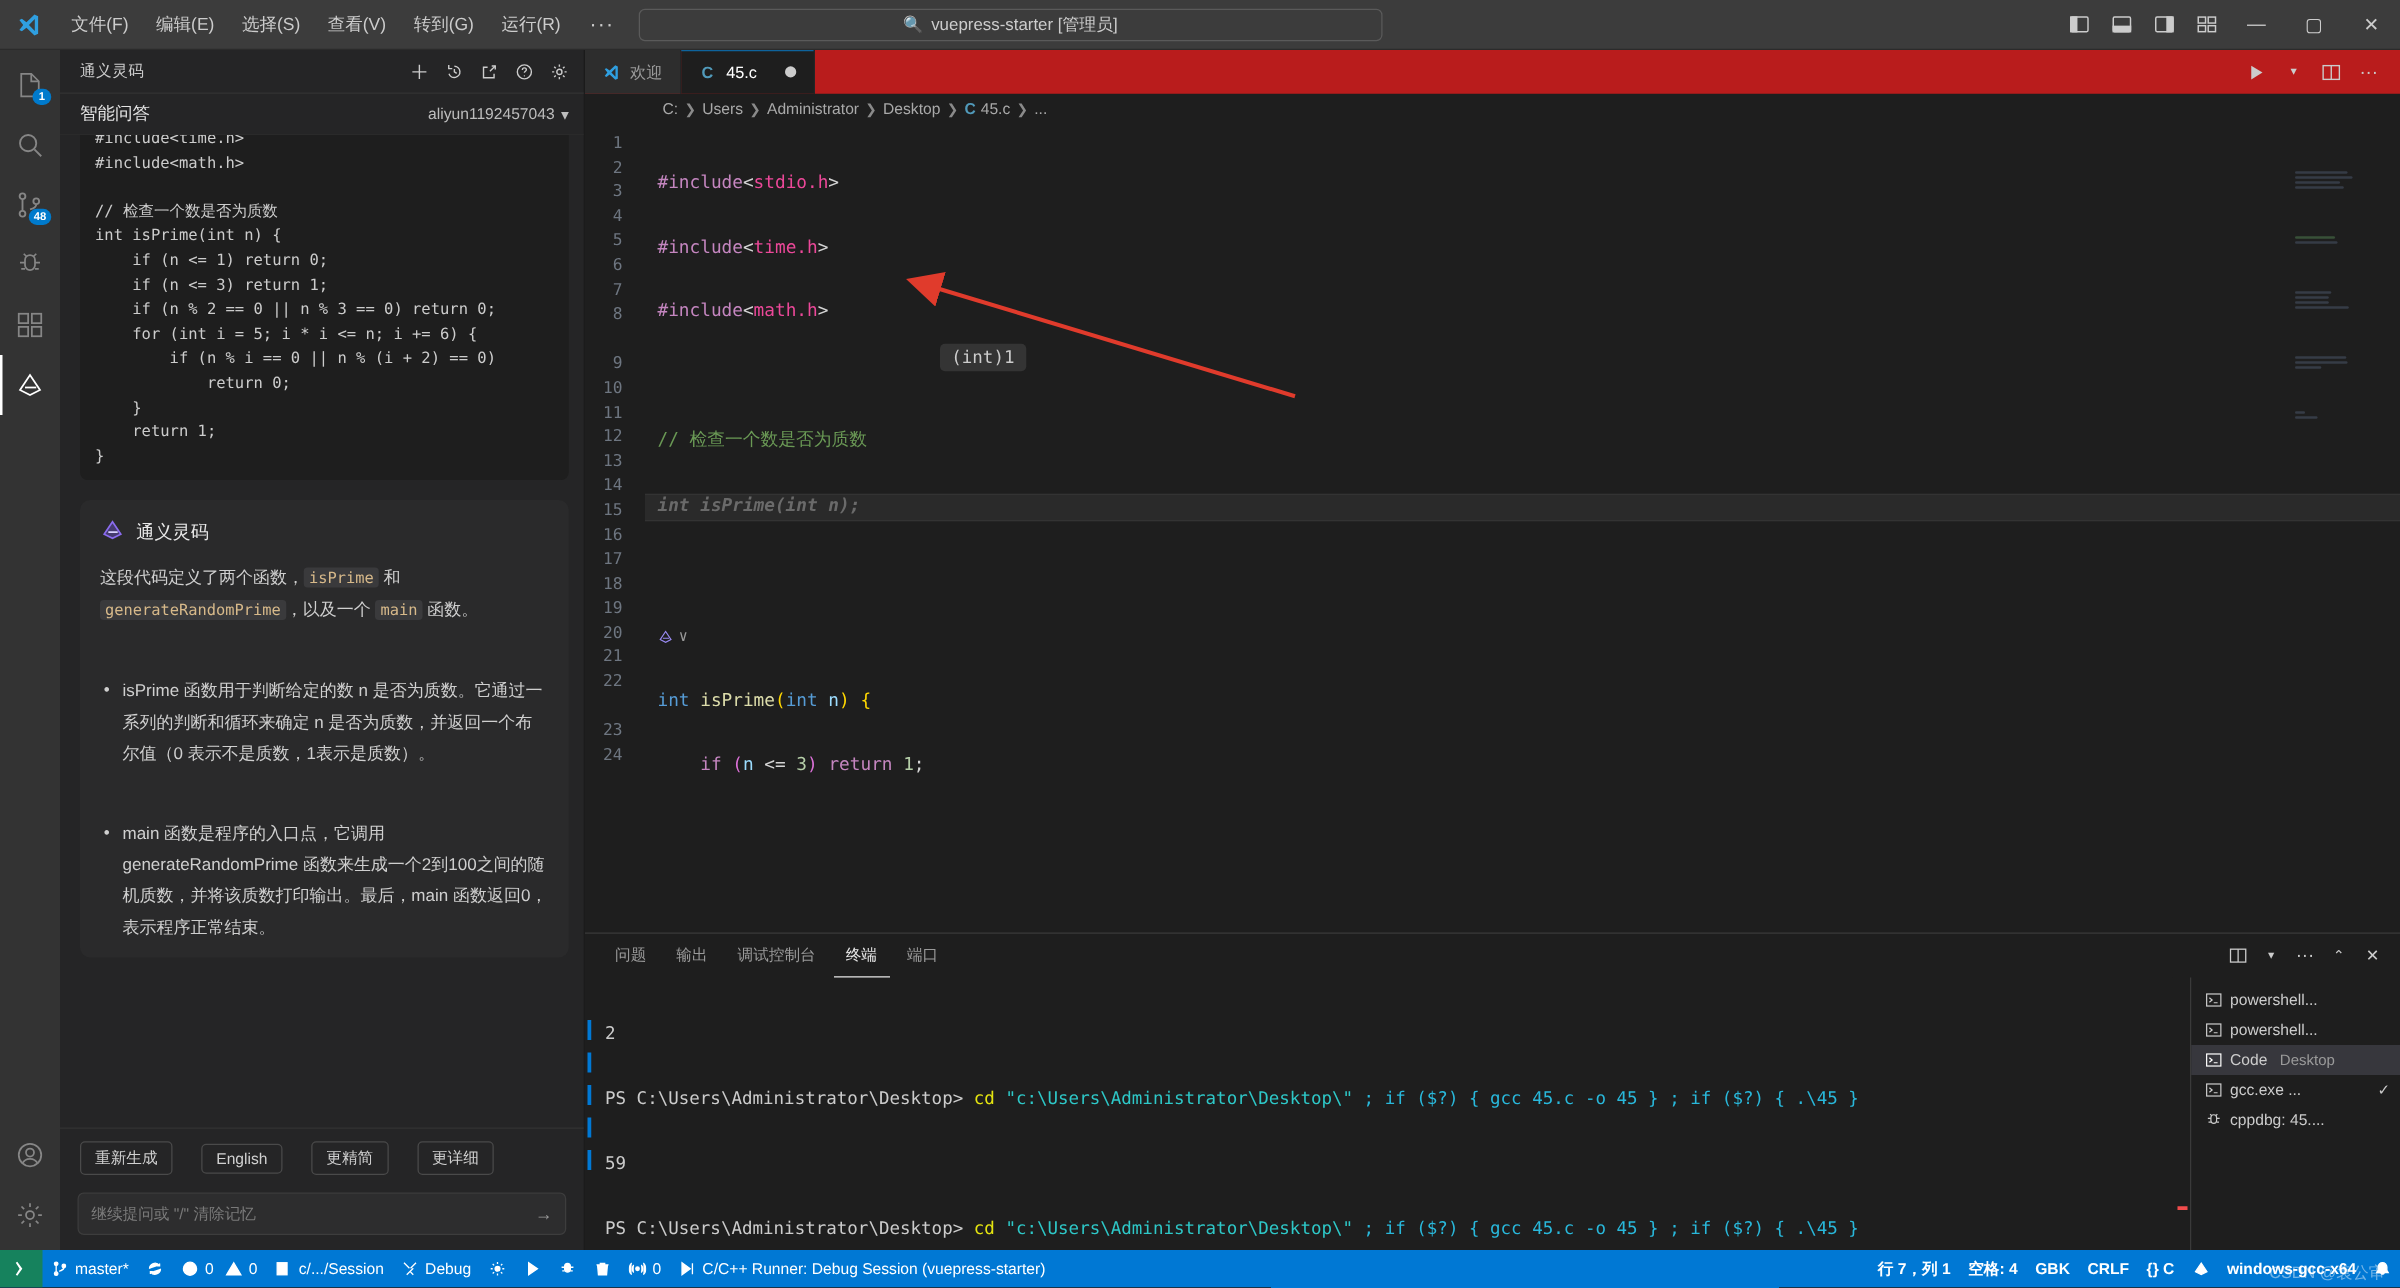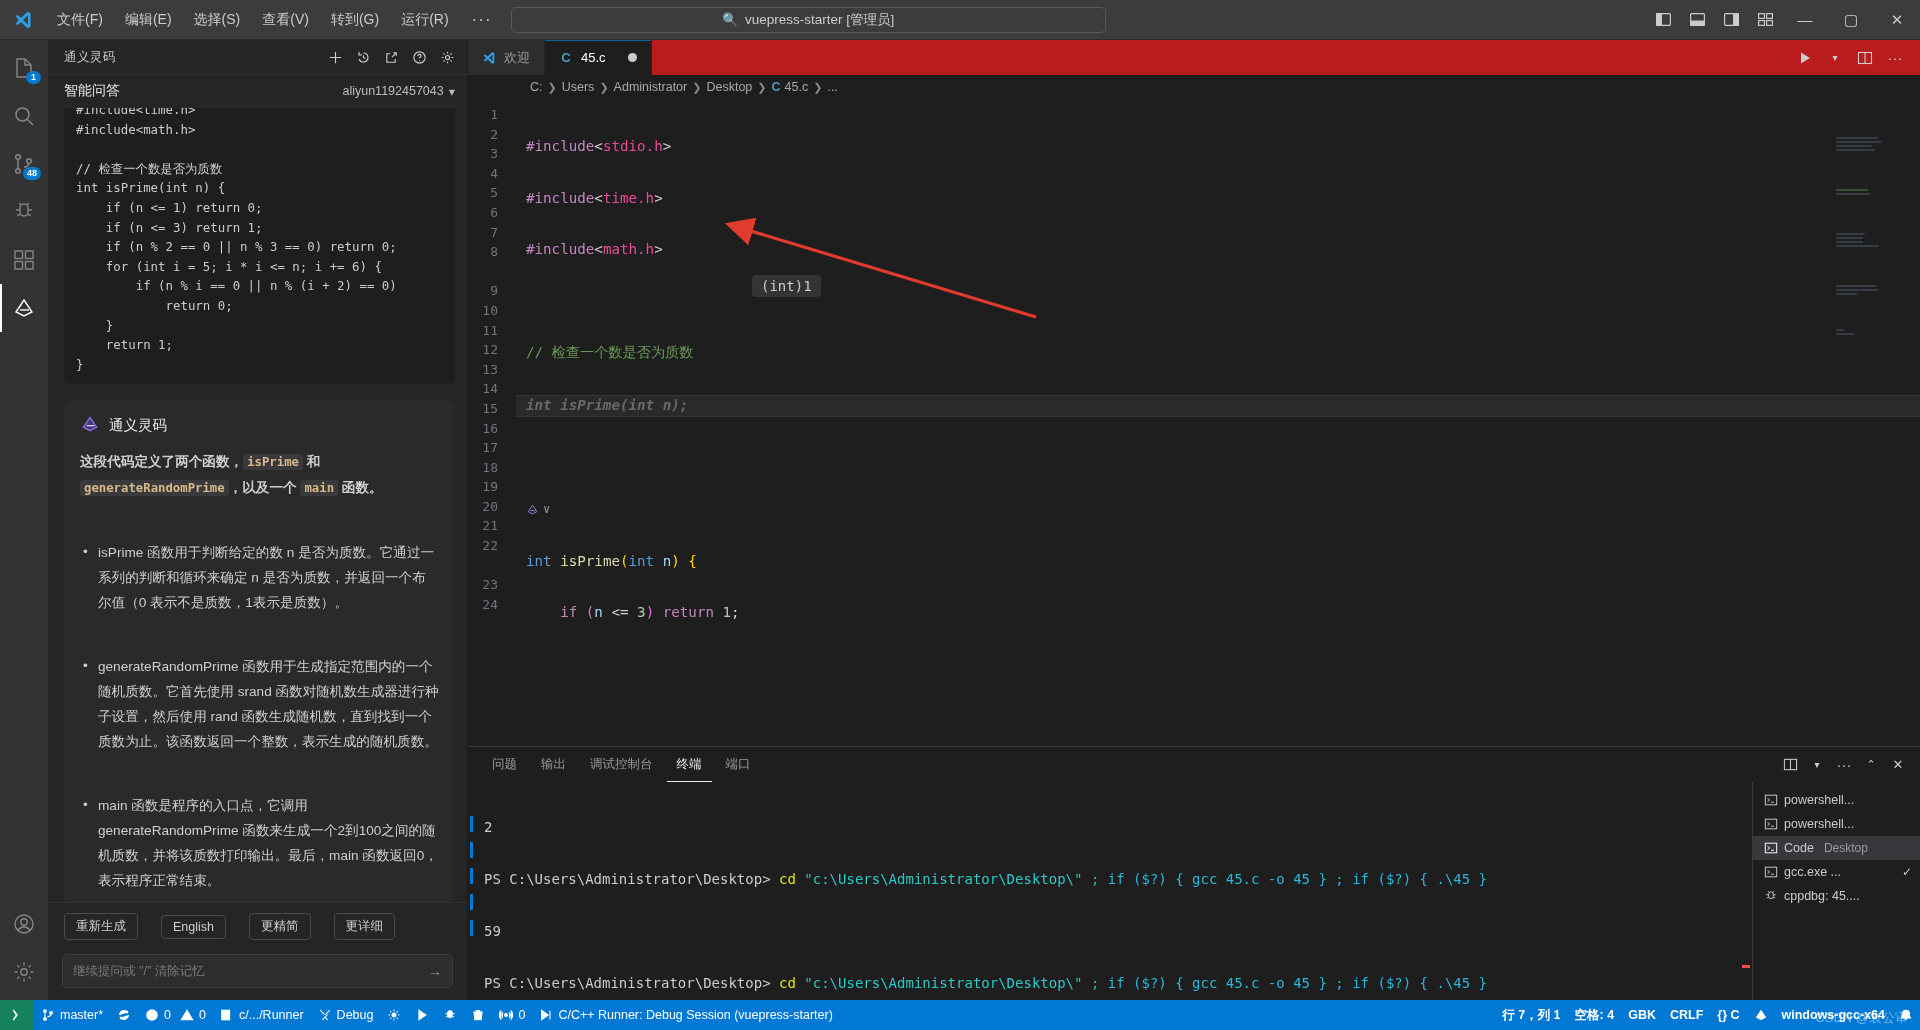--- a/index.html
+++ b/index.html
@@ -70,21 +70,21 @@
   .code-block {
     background:#1e1e1e; border-radius:6px; padding:8px 12px 10px 12px;
     font-family:"DejaVu Sans Mono","Liberation Mono",monospace; font-size:12.4px;
     line-height:19.6px; white-space:pre; overflow:hidden; margin-bottom:16px;
     margin-top:-18px;
   }
   .msg-card { background:#2a2a2b; border-radius:8px; padding:14px 16px 8px 16px; }
   .msg-head { display:flex; align-items:center; gap:9px; margin-bottom:12px; }
   .msg-head .nm { font-size:14.5px; color:#e8e8e8; }
   .msg-body { font-size:13.6px; line-height:25px; color:#cfcfcf; }
-  .msg-body p { margin-bottom:6px;font-weight:bold; }
+  .msg-body p { margin-bottom:6px; }
   code.inl {
     background:#3a3a3c; color:#d7b98a; border-radius:3px; padding:1px 4px;
     font-family:"DejaVu Sans Mono","Liberation Mono",monospace; font-size:12.3px;
   }
   ul.bl { list-style:none; }
   ul.bl li { position:relative; padding-left:18px; margin-bottom:4px;margin-top:39px; }
   ul.bl li:before { content:"•"; position:absolute; left:3px; top:-1px; color:#cfcfcf; }
 
   #sb-actions { display:flex; align-items:center; gap:23px; padding:10px 16px 8px 16px; border-top:1px solid #333; }
   .pill { border:1px solid #4a4a4a; border-radius:4px; padding:4px 11px; font-size:12.5px; color:#d0d0d0; }
@@ -379,21 +379,20 @@
               </svg>
           </span>
           <span class="nm">通义灵码</span>
         </div>
         <div class="msg-body">
           <p>
             <span>这段代码定义了两个函数，</span><code class="inl">isPrime</code><span> 和 </span><code class="inl">generateRandomPrime</code><span>，以及一个 </span><code class="inl">main</code><span> 函数。</span>
           </p>
           <ul class="bl">
             <li>isPrime 函数用于判断给定的数 n 是否为质数。它通过一系列的判断和循环来确定 n 是否为质数，并返回一个布尔值（0 表示不是质数，1表示是质数）。</li>
-            <li>generateRandomPrime 函数用于生成指定范围内的一个随机质数。它首先使用 srand 函数对随机数生成器进行种子设置，然后使用 rand 函数生成随机数，直到找到一个质数为止。该函数返回一个整数，表示生成的随机质数。</li>
             <li>main 函数是程序的入口点，它调用 generateRandomPrime 函数来生成一个2到100之间的随机质数，并将该质数打印输出。最后，main 函数返回0，表示程序正常结束。</li>
           </ul>
         </div>
       </div>
     </div>
 
     <div id="sb-actions">
       <div class="pill">重新生成</div>
       <div class="pill">English</div>
       <div class="pill">更精简</div>
@@ -677,21 +676,21 @@
         <path d="M8 2.5 14.5 13.5h-13L8 2.5z"></path>
         <path d="M8 6.5v3.2"></path>
       </svg>
     <span>0</span>
   </div>
   <div class="sb">
     <svg viewBox="0 0 16 16" fill="none" stroke="#fff" stroke-width="1.2">
         <rect x="2" y="2.5" width="9" height="11"></rect>
         <path d="M4 5.5h5M4 8h5M4 10.5h3"></path>
       </svg>
-    <span>c/.../Runner</span>
+    <span>c/.../Session</span>
   </div>
   <div class="sb">
     <svg viewBox="0 0 16 16" fill="none" stroke="#fff" stroke-width="1.2">
         <path d="M2.5 2.5l5 5M13.5 2.5l-5 5M5 13.5l6-6M11 13.5L8.5 11"></path>
       </svg>
     <span>Debug</span>
   </div>
   <div class="sb">
     <svg viewBox="0 0 16 16" fill="none" stroke="#fff" stroke-width="1.2">
         <circle cx="8" cy="8" r="2.2"></circle>

